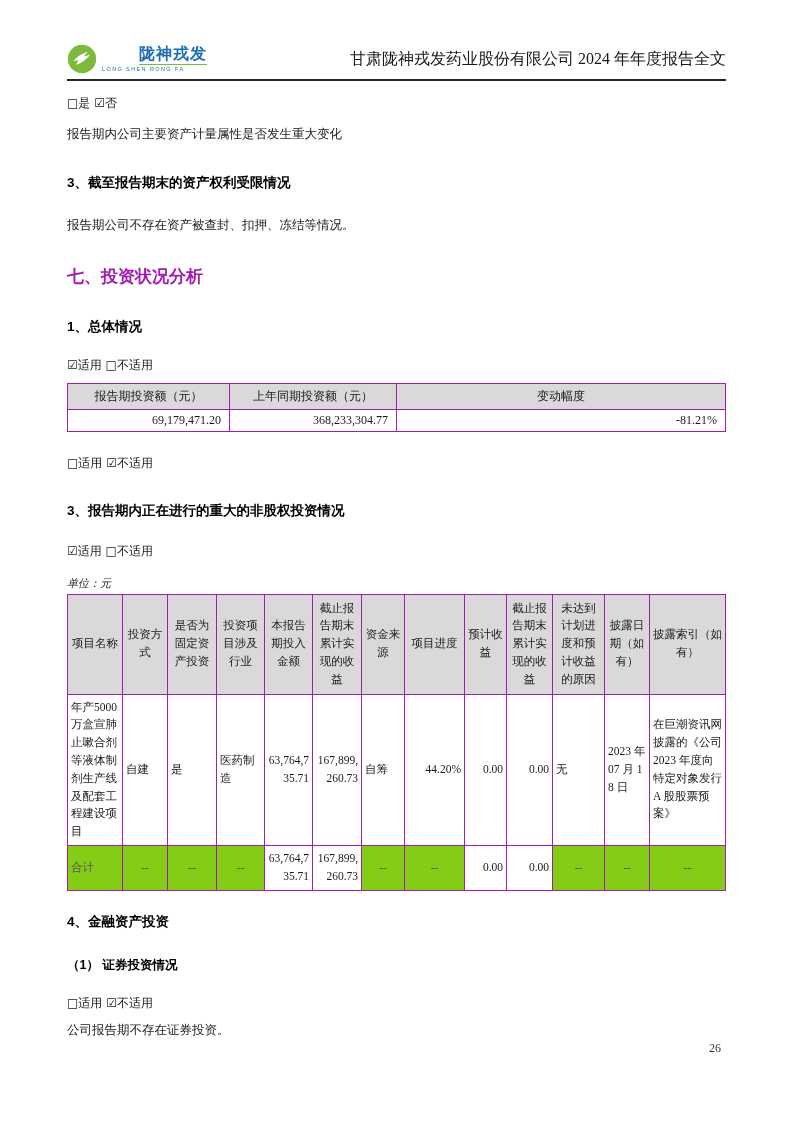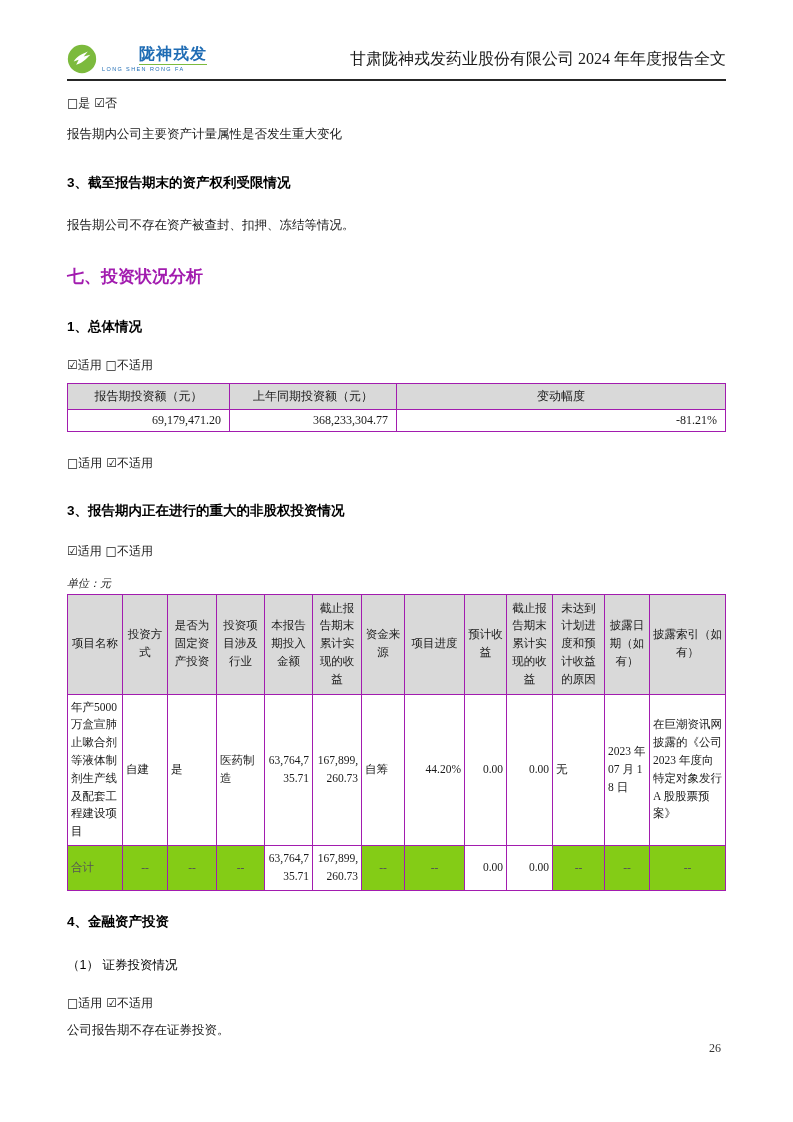--- a/index.html
+++ b/index.html
@@ -33,21 +33,21 @@
   .h-sub {
     font-family:"Liberation Sans","DejaVu Sans",sans-serif;
     font-weight:bold; font-size:13.5px; margin:30px 0 0 0; color:#000;
   }
   .h-big {
     font-family:"Liberation Sans","DejaVu Sans",sans-serif;
     font-weight:bold; font-size:17px; margin:30px 0 0 0; color:#a21caf;
   }
   .h-min {
     font-family:"Liberation Sans","DejaVu Sans",sans-serif;
-    font-weight:normal; font-size:12.5px; margin:26px 0 0 0; color:#000;
+    font-weight:bold; font-size:12.5px; margin:26px 0 0 0; color:#000;
   }
   .unit-line { font-size:11px; margin:16px 0 3px 0;font-style:italic; }
   
   table { border-collapse:collapse; table-layout:fixed; width:658px; }
   td, th { border:1px solid #a21caf; font-weight:normal; }
   
   .t-overall { margin-top:9px; font-size:12px; }
   .t-overall th { background:#d9d9d9; text-align:center; padding:4px 2px; }
   .t-overall td { text-align:right; padding:3px 8px 3px 2px; }
   

